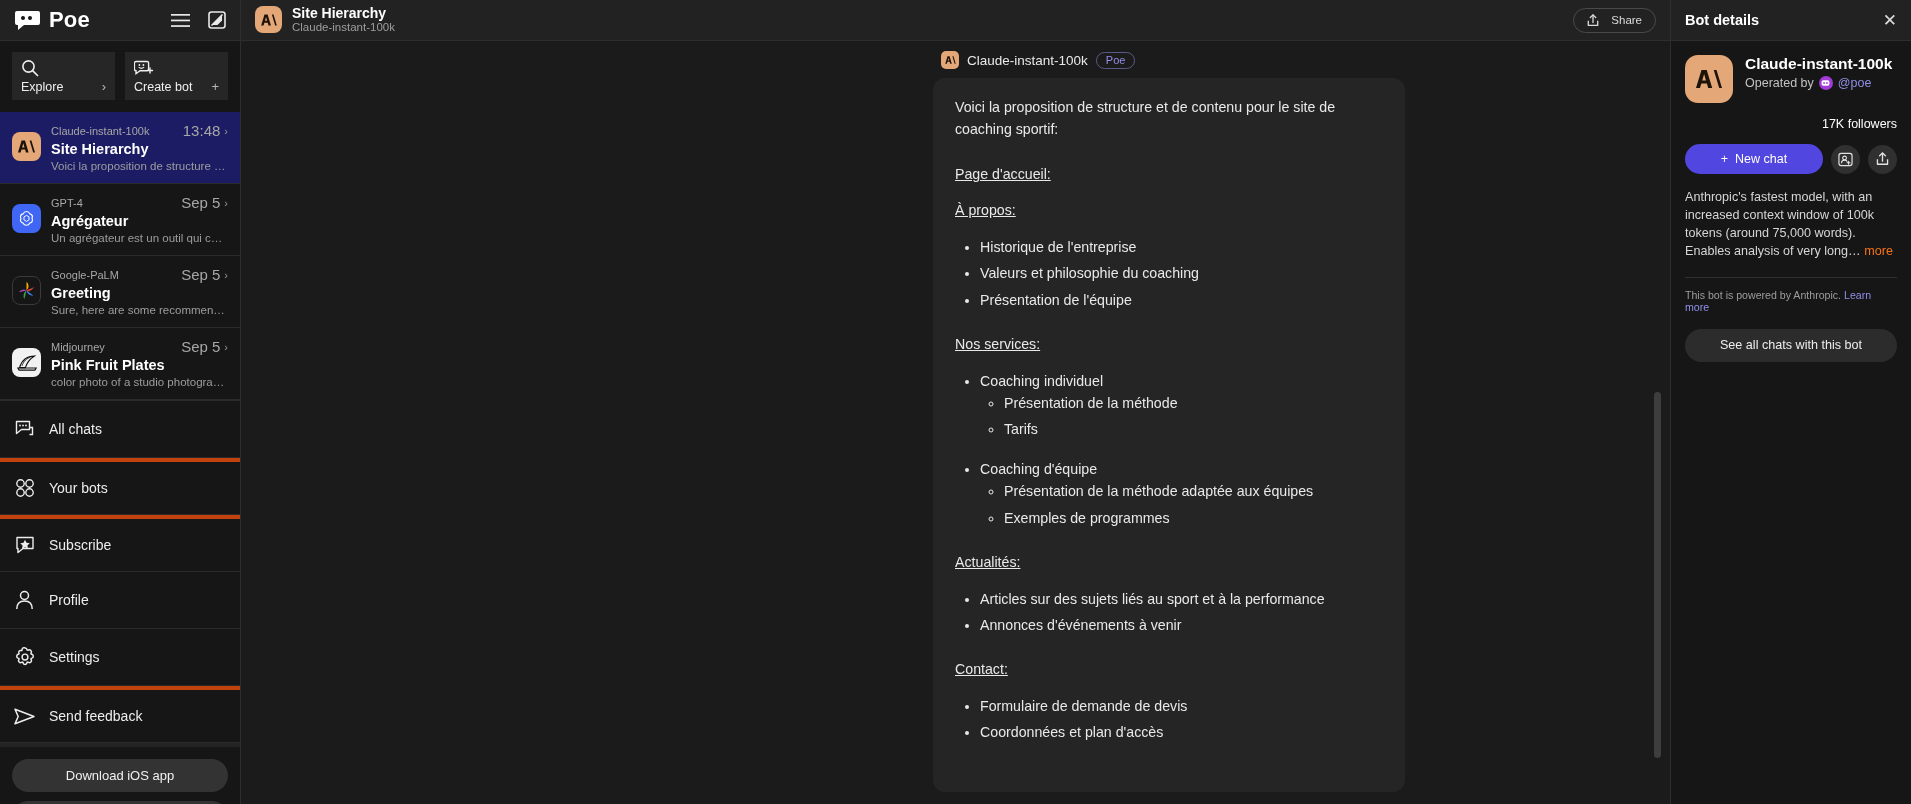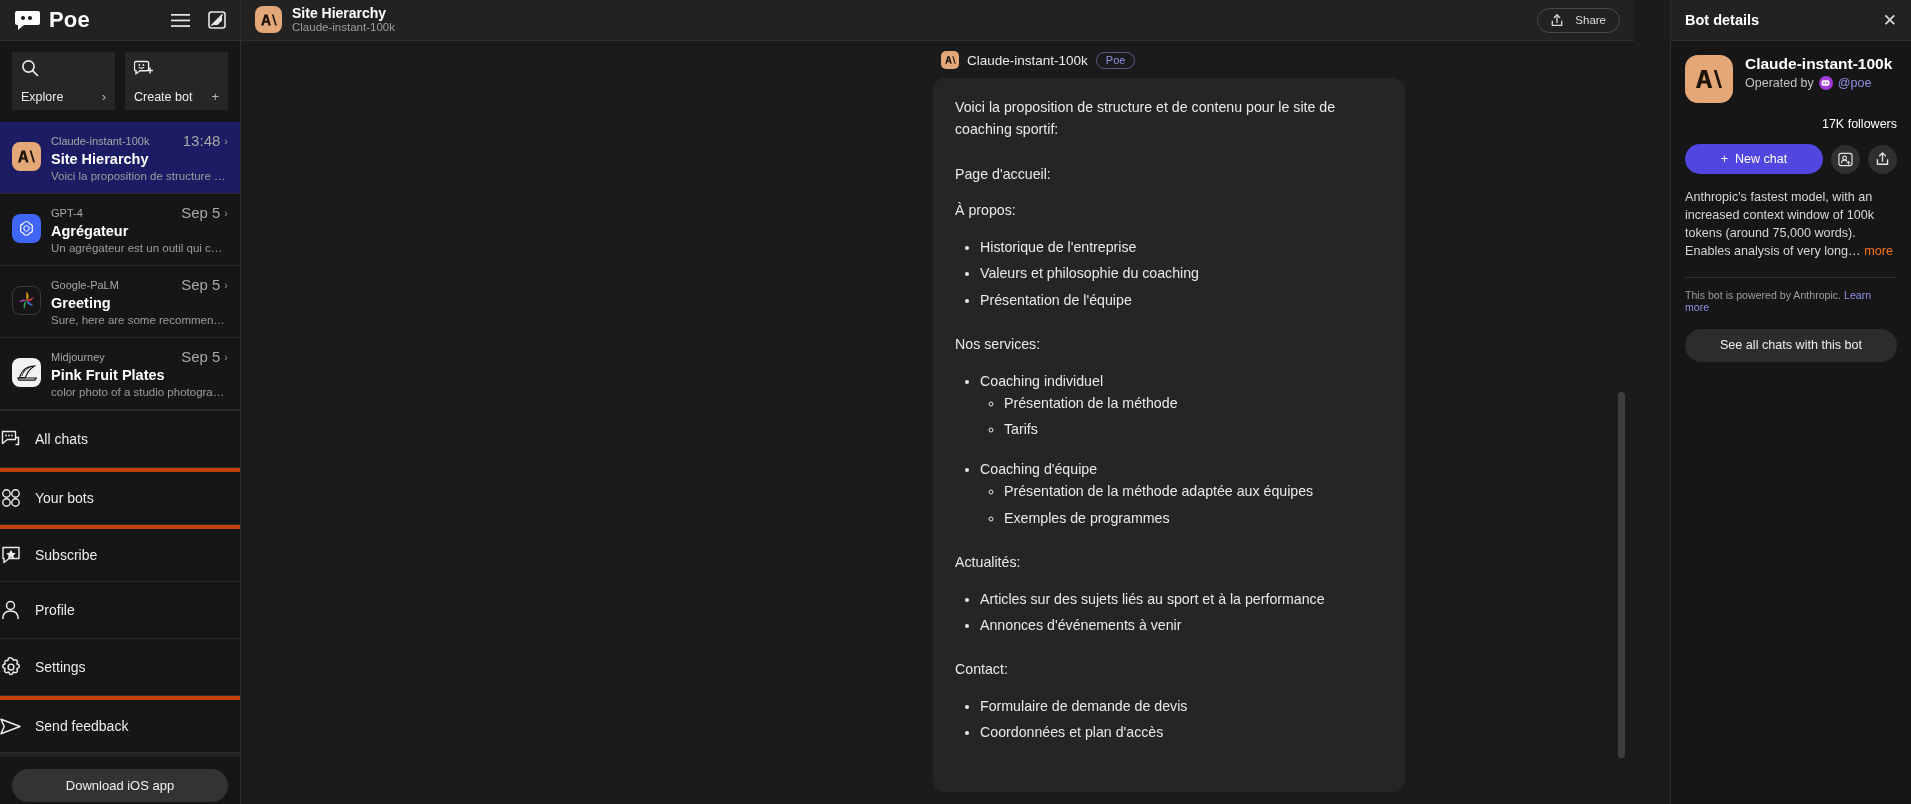--- a/index.html
+++ b/index.html
@@ -26,21 +26,21 @@
     padding: 0 14px;
     border-bottom: 1px solid #2e2e2e;
   }
   .poe-logo { display: flex; align-items: center; gap: 7px; flex: 1; }
   .poe-word { font-size: 22px; font-weight: 600; letter-spacing: .2px; color: #fff; }
   .sb-top-icons { display: flex; align-items: center; gap: 18px; }
   .icn { display: inline-flex; align-items: center; justify-content: center; }
 
   .sb-actions { display: flex; gap: 10px; padding: 11px 12px 12px 12px; background:#161616;}
   .act-card {
-    flex: 1; height: 58px;
+    flex: 1; height: 48px;
     background: #262626; border-radius: 0;
     padding: 7px 9px 6px 9px;
     display: flex; flex-direction: column; justify-content: space-between;
     cursor: pointer;
   }
   .act-row { display: flex; align-items: center; justify-content: space-between; }
   .act-label { font-size: 12.5px; color: #efefef; }
   .act-caret { font-size: 13px; color: #b7b7b7; }
 
   .chat-list { background:#161616; }
@@ -65,21 +65,21 @@
   .chat-time { font-size: 15px; color: #a7a7a7; }
   .chat-chev { font-size: 11px; color: #9a9a9a; }
   .chat-title { font-size: 14.5px; font-weight: 600; color: #ffffff; margin: 2px 0 3px 0;
     white-space: nowrap; overflow: hidden; text-overflow: ellipsis; }
   .chat-prev { font-size: 11.5px; color: #9d9d9d;
     white-space: nowrap; overflow: hidden; text-overflow: ellipsis; }
 
   .nav-group { border-top: 1px solid #2b2b2b; }
   .nav-item {
     display: flex; align-items: center; gap: 14px;
-    padding: 0 0; height: 57px; cursor: pointer;
+    padding: 0 14px; height: 57px; cursor: pointer;
     border-bottom: 1px solid #2b2b2b;
     font-size: 14px; color: #ededed;
   }
   .nav-item.spacer-top { border-top: 4px solid #c2410c; }
   .nav-icon { width: 21px; display: flex; align-items: center; justify-content: center; }
 
   .dl-wrap { padding: 12px 12px 10px 12px; display: flex; flex-direction: column; gap: 9px;
     border-top: 4px solid #232323; margin-top: auto; }
   .dl-btn {
     height: 33px; border-radius: 17px; background: #333333;
@@ -113,33 +113,33 @@
   .msg-bot-name { font-size: 13.5px; color: #e9e9e9; }
   .poe-badge { border: 1px solid #5a5a8a; border-radius: 11px; padding: 1px 9px 2px 9px;
     font-size: 11px; color: #8f8fe8; }
   .bubble {
     margin-left: 692px; width: 472px;
     background: #252525; border-radius: 12px;
     padding: 18px 22px 26px 22px;
     font-size: 14.2px; line-height: 1.58; color: #e9e9e9;
   }
   .bubble p { margin: 0 0 22px 0; }
-  .bubble p.tight { margin-bottom: 14px; }
+  .bubble p.tight { margin-bottom: 14px; text-decoration: underline; }
   .bubble ul { margin: 0 0 22px 0; padding-left: 25px; }
   .bubble ul ul { margin: 0; padding-left: 24px; }
   .bubble li { margin: 0 0 4px 0; }
   .bubble li.gap { margin-bottom: 17px; }
 
   .vscroll-track { position: absolute; top: 0px; right: 9px; width: 7px; bottom: 0; }
   .vscroll-thumb { position: absolute; left: 0; width: 7px; border-radius: 4px; background: #3e3e3e; }
 
   
   .rightpanel {
     width: 241px; min-width: 241px; height: 804px; background: #161616;
-    border-left: 1px solid #2e2e2e; display: flex; flex-direction: column; margin-left: 36px;
+    border-left: 1px solid #2e2e2e; display: flex; flex-direction: column;
   }
   .rp-head { height: 41px; min-height: 41px; background: #222222; border-bottom: 1px solid #2e2e2e;
     display: flex; align-items: center; justify-content: space-between; padding: 0 14px; }
   .rp-title { font-size: 14.5px; font-weight: 700; color: #fff; }
   .rp-close { font-size: 17px; color: #d9d9d9; cursor: pointer; line-height: 1; }
   .rp-body { padding: 14px 14px 0 14px; }
   .rp-botrow { display: flex; gap: 12px; align-items: flex-start; }
   .rp-ava { width: 48px; height: 48px; min-width:48px; border-radius: 13px; background: #e4a777; color:#20160f;
     display:flex; align-items:center; justify-content:center; font-size:20px; font-weight:700;}
   .rp-botname { font-size: 15.5px; font-weight: 700; color: #fff; }

